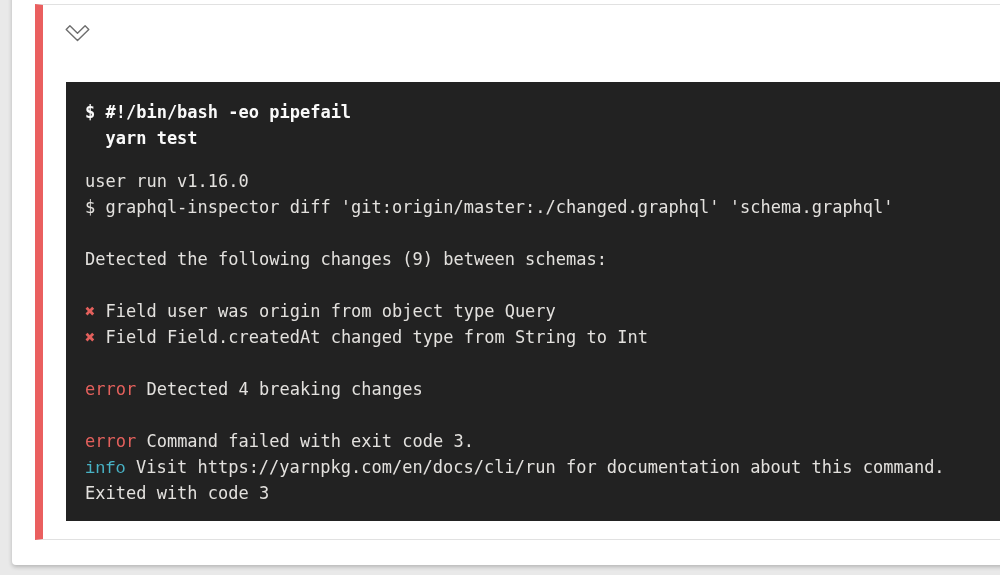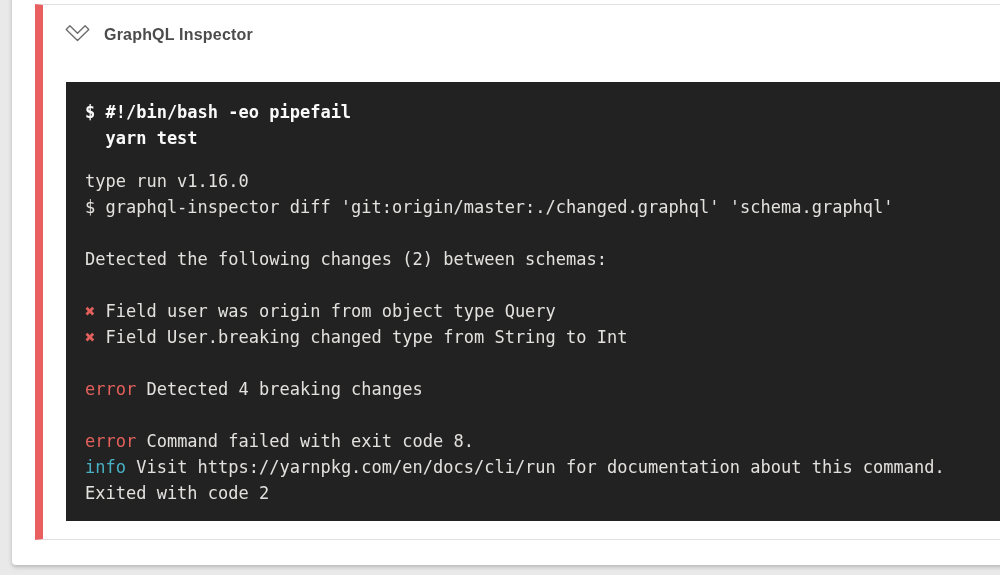--- a/index.html
+++ b/index.html
@@ -50,50 +50,49 @@
     overflow: hidden;
   }
   .cmd-block { margin-bottom: 17px; }
   .cmd-block .t-line { font-weight: 700; color: var(--terminal-bright, #fafafa); }
   .t-line {
     height: 26px;
     line-height: 26px;
     white-space: pre;
   }
   .tok-red  { color: var(--token-red, #e3605c); }
-  .tok-cyan { color: var(--token-cyan, #48b2c5); }
+  .tok-cyan { color: var(--token-cyan, #48b2c5); font-family: Liberation Mono, monospace; }
 </style>
 </head>
 <body>
 
 <div class="panel">
   <div class="card">
     <div class="card-header">
       <span class="chev">
         <svg viewBox="0 0 27 21" aria-hidden="true">
           <path d="M2.2 5.4 L13.5 16.6 L24.8 5.4 L21.1 1.8 L13.5 9.3 L5.9 1.8 Z" fill="none" stroke="#6e6e6e" stroke-width="1.4" stroke-linejoin="round"></path>
         </svg>
       </span>
-      <span class="step-title">GraphQL Inspector</span>
     </div>
     <div class="terminal">
       <div class="cmd-block" id="cmd-block">
           <div class="t-line">$ #!/bin/bash -eo pipefail</div>
           <div class="t-line">  yarn test</div>
         </div>
       <div id="out-block">
-          <div class="t-line"><span>type run v1.16.0</span></div>
+          <div class="t-line"><span>user run v1.16.0</span></div>
           <div class="t-line"><span>$ graphql-inspector diff 'git:origin/master:./changed.graphql' 'schema.graphql'</span></div>
           <div class="t-line"></div>
-          <div class="t-line"><span>Detected the following changes (2) between schemas:</span></div>
+          <div class="t-line"><span>Detected the following changes (9) between schemas:</span></div>
           <div class="t-line"></div>
           <div class="t-line"><span class="tok-red">✖</span><span> Field user was origin from object type Query</span></div>
-          <div class="t-line"><span class="tok-red">✖</span><span> Field User.breaking changed type from String to Int</span></div>
+          <div class="t-line"><span class="tok-red">✖</span><span> Field Field.createdAt changed type from String to Int</span></div>
           <div class="t-line"></div>
           <div class="t-line"><span class="tok-red">error</span><span> Detected 4 breaking changes</span></div>
           <div class="t-line"></div>
-          <div class="t-line"><span class="tok-red">error</span><span> Command failed with exit code 8.</span></div>
+          <div class="t-line"><span class="tok-red">error</span><span> Command failed with exit code 3.</span></div>
           <div class="t-line"><span class="tok-cyan">info</span><span> Visit https://yarnpkg.com/en/docs/cli/run for documentation about this command.</span></div>
-          <div class="t-line"><span>Exited with code 2</span></div>
+          <div class="t-line"><span>Exited with code 3</span></div>
         </div>
     </div>
   </div>
 </div>
 
 </body></html>

